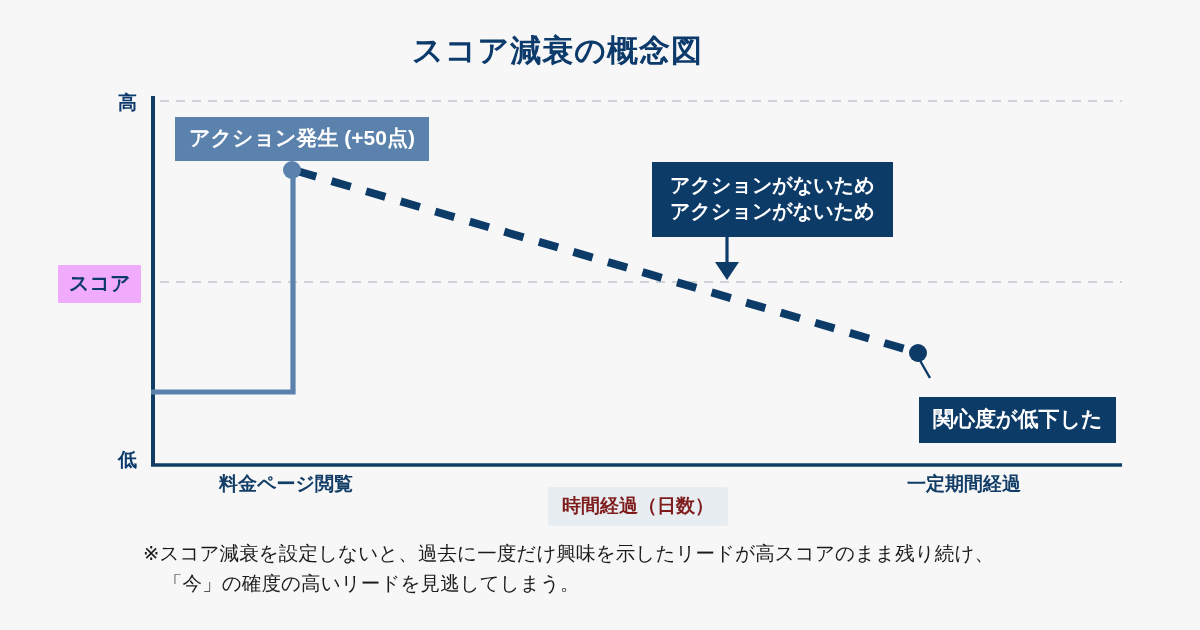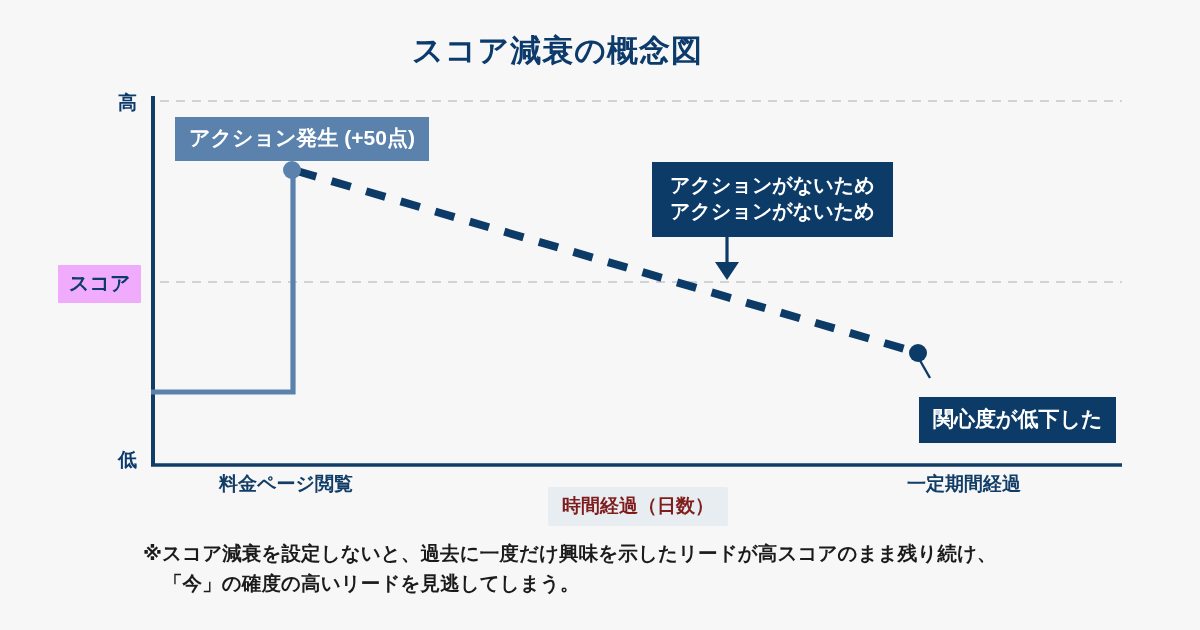--- a/index.html
+++ b/index.html
@@ -129,21 +129,21 @@
     font-size: 21px;
   }
 
   
   .footnote {
     position: absolute;
     left: 143px;
     top: 538px;
     width: 1020px;
     font-size: 19.5px;
-    font-weight: bold;
+    font-weight: normal;
     color: #1b1b1b;
     line-height: 1.55;
     letter-spacing: 0.1px;
   }
   .footnote .ln2 { display: block; padding-left: 20px; }
 </style>
 </head>
 <body>
 
 <div id="page">

